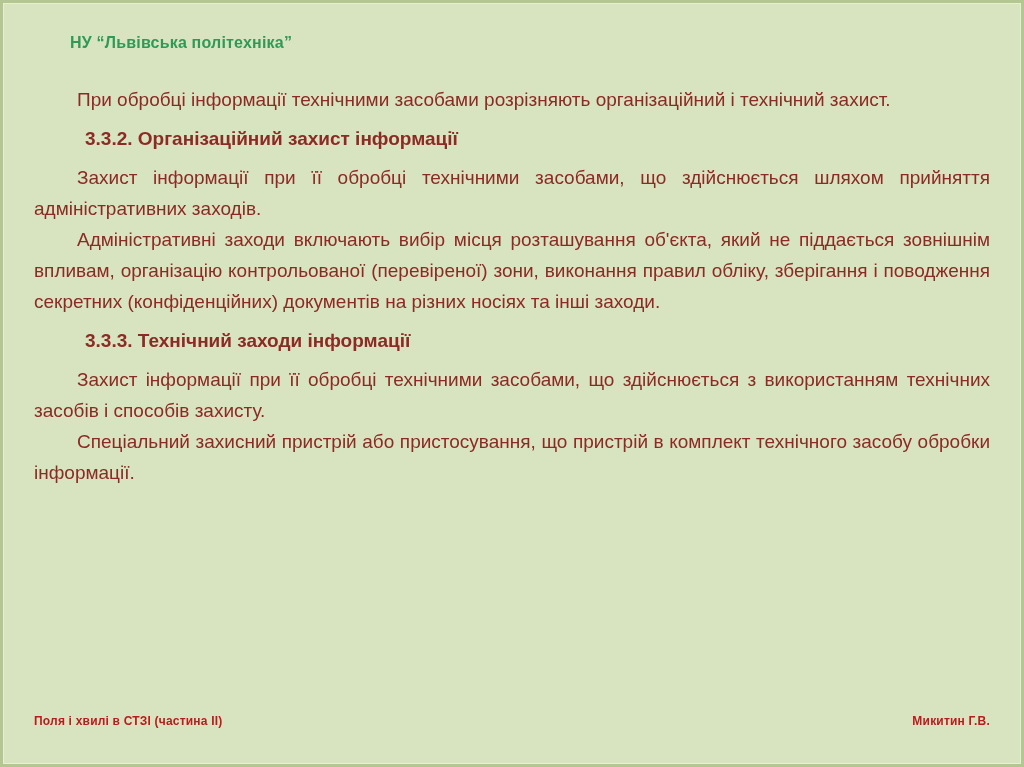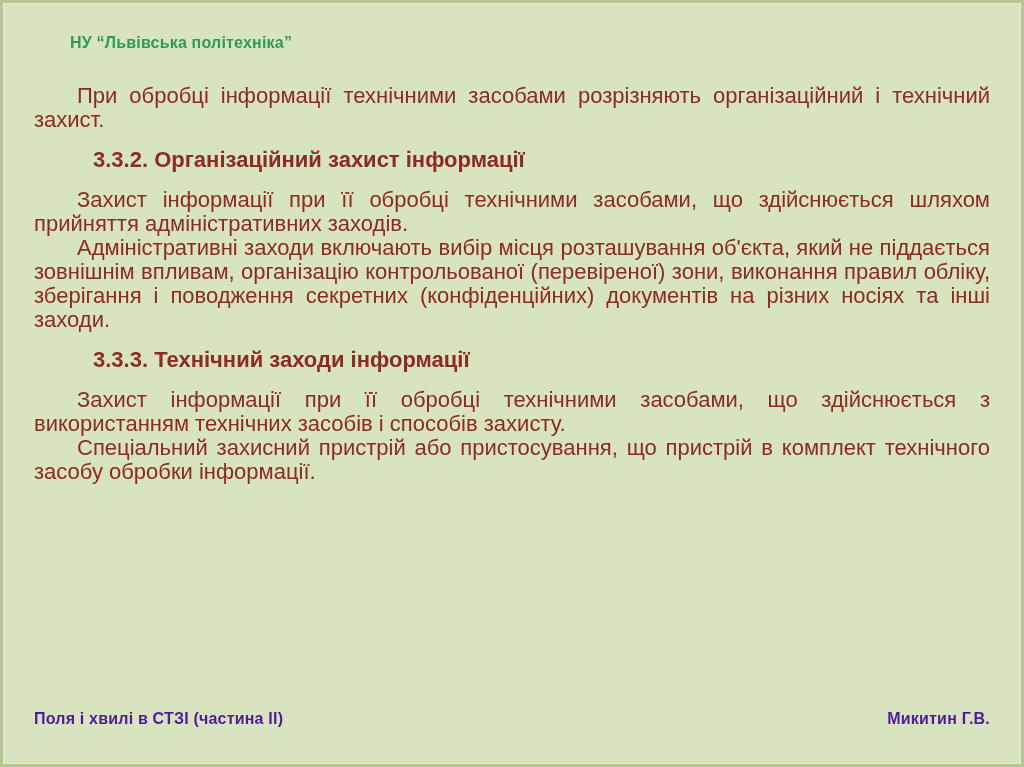--- a/index.html
+++ b/index.html
@@ -27,45 +27,45 @@
   }
   .header-text {
     color: #2f9a55;
     font-size: 16px;
     font-weight: bold;
     letter-spacing: 0.2px;
   }
   .body-area {
     margin: 32px 31px 0 31px;
     color: #8c2a25;
-    font-size: 22px;
-    line-height: 24px;
+    font-size: 19px;
+    line-height: 31px;
   }
   .paragraph {
     text-align: justify;
     text-indent: 43px;
     margin: 0;
   }
   .heading {
     font-weight: bold;
     text-indent: 43px;
-    margin: 16px;
+    margin: 8px;
   }
   .footer-row {
     position: absolute;
     left: 31px;
     right: 31px;
     bottom: 36px;
     display: flex;
     justify-content: space-between;
     align-items: baseline;
   }
   .footer-text {
-    color: #4c1d95;
-    font-size: 16px;
+    color: #b91c1c;
+    font-size: 12px;
     font-weight: bold;
     letter-spacing: 0.2px;
   }
 </style>
 </head>
 <body>
 
 <div class="slide">
 
   <div class="header-row">

